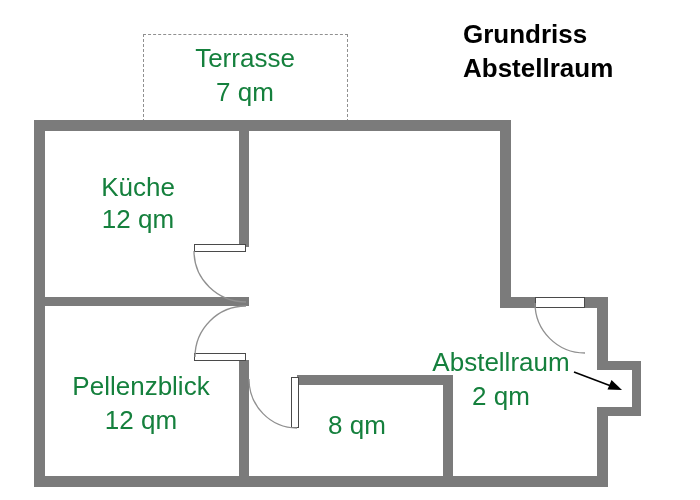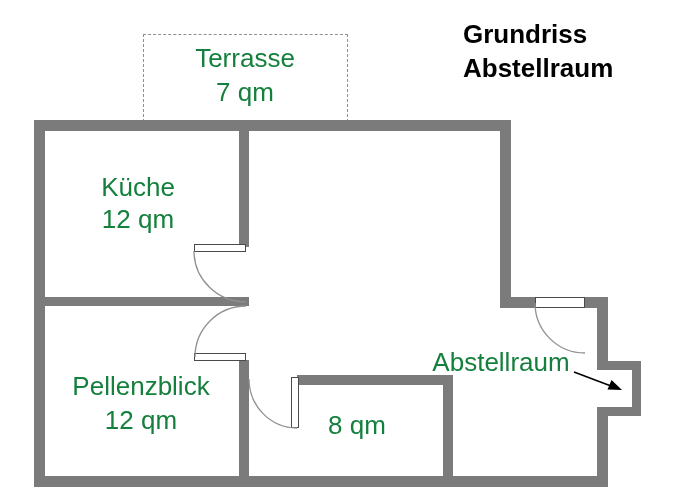--- a/index.html
+++ b/index.html
@@ -100,15 +100,16 @@
     <span>Pellenzblick</span>
     <span>12 qm</span>
   </div>
 
   <div class="room-label" style="left:357px;top:408px;">
     <span>8 qm</span>
   </div>
 
   <div class="room-label" style="left:501px;top:345px;">
     <span>Abstellraum</span>
+    <span>2 qm</span>
   </div>
 
 </div>
 
 </body></html>

